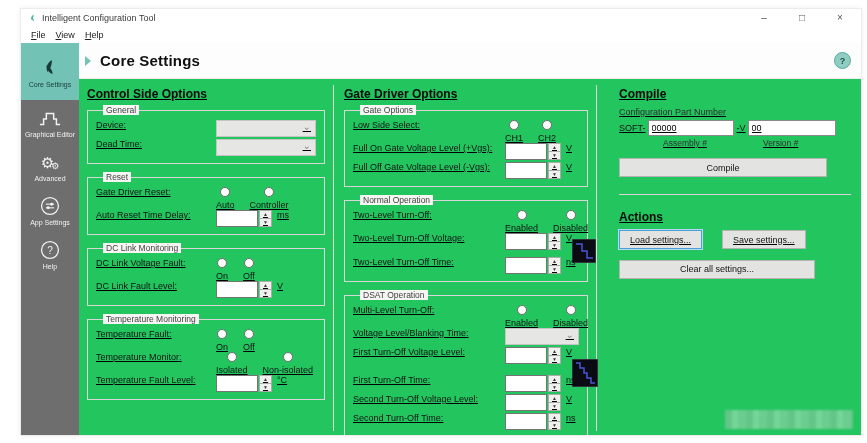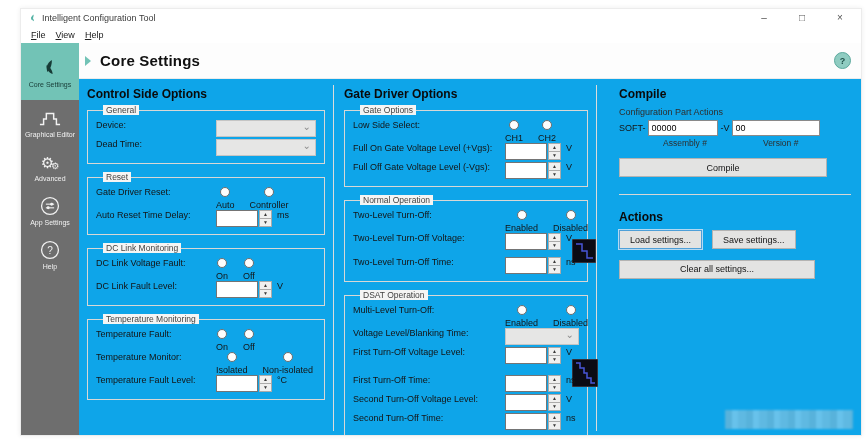--- a/index.html
+++ b/index.html
@@ -22,21 +22,21 @@
   .side-item.active{background:#72c3b6;color:#173b36;min-height:44px;}
   .side-icon{display:flex;align-items:center;justify-content:center;height:22px;}
   .gear-big{font-size:15px;color:#f2f2f2;line-height:1;}
   .gear-small{font-size:9px;color:#f2f2f2;line-height:1;margin-left:-3px;margin-top:9px;}
   
   .main{flex:1;display:flex;flex-direction:column;min-width:0;background:#fff;}
   .main-header{height:35px;flex:none;display:flex;align-items:center;padding:0 10px 0 6px;background:#fdfdfd;border-bottom:1px solid #ececec;}
   .header-arrow{width:0;height:0;border-left:6px solid #72c3b6;border-top:5px solid transparent;border-bottom:5px solid transparent;margin-right:9px;}
   .page-title{font-size:15px;font-weight:bold;color:#101010;letter-spacing:.2px;}
   .help-circle{margin-left:auto;width:15px;height:15px;border-radius:50%;background:#8fccc1;border:1px solid #5ba99d;color:#1d4f48;font-size:9px;font-weight:bold;display:flex;align-items:center;justify-content:center;cursor:pointer;}
-  .content{flex:1;display:flex;background:#0ea5e9;padding:6px 0 0 8px;min-height:0;overflow:hidden;}
+  .content{flex:1;display:flex;background:#22c55e;padding:6px 0 0 8px;min-height:0;overflow:hidden;text-decoration:underline;}
   .col{overflow:visible;}
   .col1{width:246px;flex:none;}
   .col2{width:252px;flex:none;}
   .col3{flex:1;padding:0 12px;position:relative;min-width:0;}
   .vdiv{width:1px;background:#dcdcdb;margin:0 10px 4px 0;flex:none;}
   .panel-title{font-size:12px;font-weight:bold;color:#0a0a0a;margin:2px 0 6px;}
   
   .group{border:1px solid #d8d8d6;margin:9px 8px 13px 0;padding:9px 8px 5px;position:relative;}
   .group-title{position:absolute;top:-6px;left:15px;font-size:8.5px;color:#424242;background:#f5f5f4;padding:0 3px;white-space:nowrap;}
   .row{display:flex;align-items:flex-start;min-height:19px;position:relative;}
@@ -56,29 +56,29 @@
   .unit{font-size:9px;color:#141414;margin-left:5px;white-space:nowrap;}
   .wave-icon{margin-left:auto;margin-right:2px;display:flex;position:relative;}
   .wave-icon.two-level-waveform-icon{top:6px;}
   .wave-icon.multi-level-waveform-icon{top:12px;}
   
   .cpn-label{font-size:9px;color:#2e2e2e;margin:3px 0 3px;}
   .cpn-row{display:flex;align-items:center;}
   .cpn-prefix,.cpn-sep{font-size:9px;color:#141414;white-space:nowrap;}
   .cpn-sep{margin:0 2px 0 3px;}
   .cpn-input{height:16px;border:1px solid #8a8a8a;box-sizing:border-box;font-size:9px;padding:0 3px;font-family:"Liberation Sans",sans-serif;background:#fff;}
-  .cpn-assembly{width:70px;margin-left:2px;}
+  .cpn-assembly{width:86px;margin-left:2px;}
   .cpn-version{width:88px;}
   .cpn-sublabels{display:flex;font-size:8.5px;color:#2e2e2e;margin-top:2px;}
   .cpn-sublabels .sub1{margin-left:44px;}
   .cpn-sublabels .sub2{margin-left:56px;}
   .btn{background:#e3e3e2;border:1px solid #b3b3b2;font-size:9px;color:#141414;height:19px;padding:0 10px;font-family:"Liberation Sans",sans-serif;cursor:pointer;}
   .compile-btn{width:208px;margin-top:10px;}
   .hdiv{border-top:1px solid #d7d7d6;width:232px;margin:17px 0 15px;}
-  .actions-row{display:flex;gap:10px;margin:5px 0 9px;}
+  .actions-row{display:flex;gap:20px;margin:5px 0 9px;}
   .btn.focused{border:1px solid #4e9fd8;box-shadow:0 0 0 1px #b4d9f2;}
   .clear-btn{width:196px;}
   .watermark{position:absolute;right:8px;bottom:6px;width:128px;height:19px;opacity:.4;filter:blur(1px);
     background:repeating-linear-gradient(90deg,#c7c7c7 0 7px,#efefef 7px 13px,#d9d9d9 13px 21px),
                repeating-linear-gradient(0deg,rgba(255,255,255,.5) 0 5px,rgba(190,190,190,.5) 5px 10px);}
 </style>
 </head>
 <body>
 
 <div class="window">
@@ -421,21 +421,21 @@
                   <span class="unit">ns</span>
                 </div>
               </div>
             </div>
         </div>
 
         <div class="vdiv"></div>
 
         <div class="col col3">
           <div class="panel-title">Compile</div>
-          <div class="cpn-label">Configuration Part Actions</div>
+          <div class="cpn-label">Configuration Part Number</div>
           <div class="cpn-row">
             <span class="cpn-prefix">SOFT-</span>
             <input class="cpn-input cpn-assembly" value="00000" style="">
             <span class="cpn-sep">-V</span>
             <input class="cpn-input cpn-version" value="00" style="">
           </div>
           <div class="cpn-sublabels">
             <span class="sub1">Assembly #</span>
             <span class="sub2">Version #</span>
           </div>

